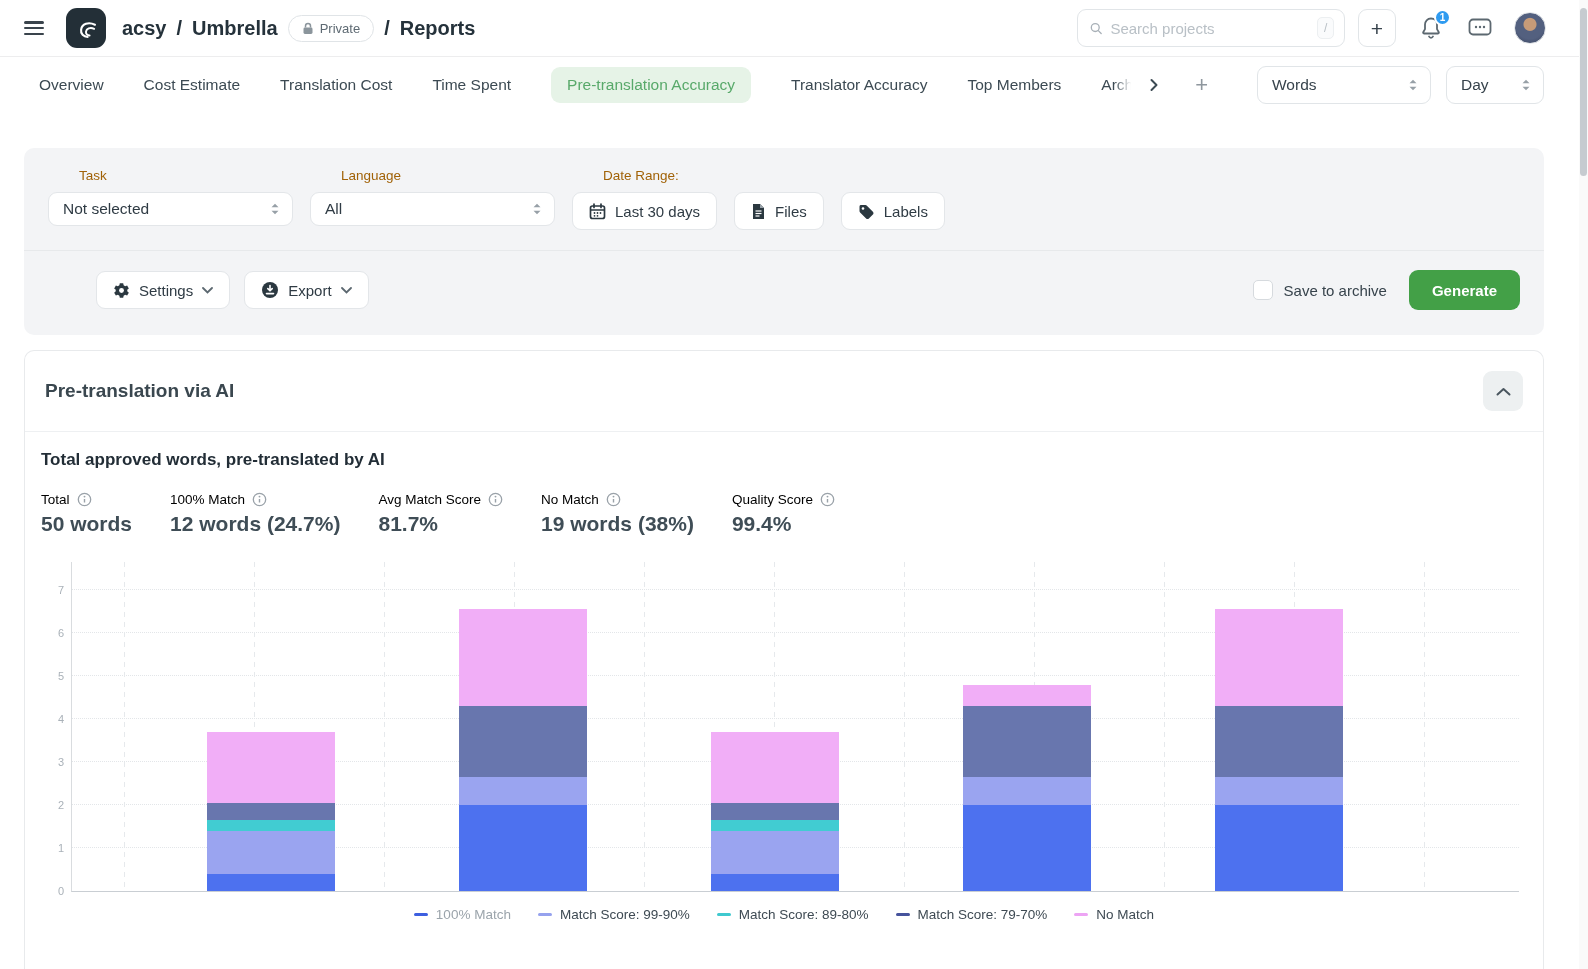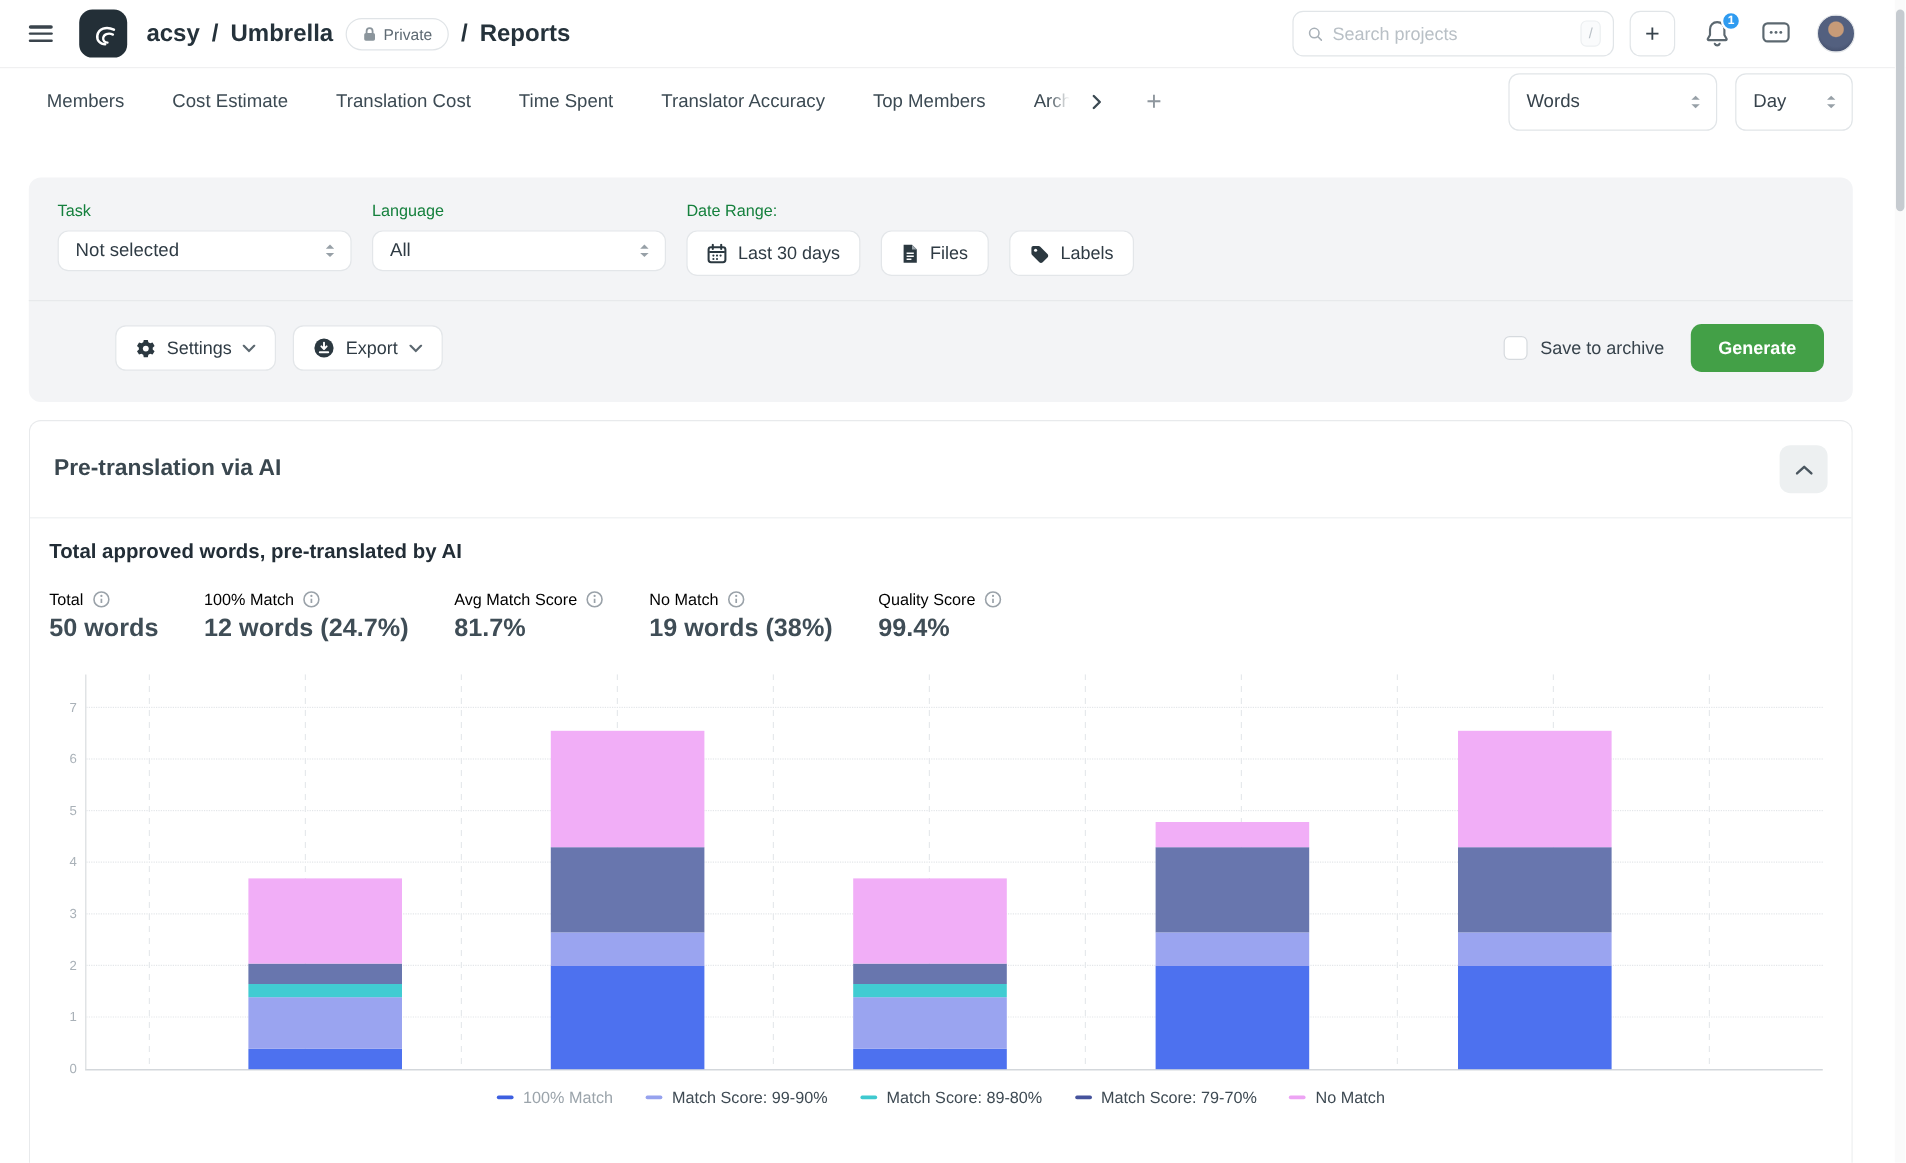--- a/index.html
+++ b/index.html
@@ -45,32 +45,32 @@
             align-items:center; padding:0 44px 0 39px; background:#fff; }
   .tab { background:none; border:none; font-size:15.5px; color:#3c4a53; cursor:pointer;
          padding:9px 0; margin-right:40px; font-family:"Liberation Sans", sans-serif; white-space:nowrap; }
   .tab.active { background:#e6f3e7; color:#58a96a; border-radius:9px; padding:9px 16px; }
   .tab.truncated { max-width:36px; overflow:hidden; margin-right:14px;
                    -webkit-mask-image:linear-gradient(90deg,#000 40%,transparent 95%);
                    mask-image:linear-gradient(90deg,#000 40%,transparent 95%); }
   .chev-btn { background:none; border:none; cursor:pointer; margin-right:34px; display:flex; align-items:center; }
   .addtab { background:none; border:none; font-size:22px; color:#8f979e; cursor:pointer; margin-right:10px; }
   .selects { margin-left:auto; display:flex; gap:15px; }
-  .select { height:48px; border:1px solid #e1e5e8; border-radius:9px; background:#fff; display:flex;
+  .select { height:38px; border:1px solid #e1e5e8; border-radius:9px; background:#fff; display:flex;
             align-items:center; justify-content:space-between; padding:0 12px 0 14px; font-size:15.5px;
             color:#37434c; cursor:pointer; }
   .select.w-words { width:174px; }
   .select.w-day { width:98px; }
 
   
   .filters { position:absolute; top:148px; left:24px; width:1520px; height:187px; background:#f3f4f6;
              border-radius:10px; padding:20px 24px 0; }
   .f-row1 { display:flex; gap:17px; }
   .f-group { display:flex; flex-direction:column; }
-  .f-label { font-size:13.5px; color:#15803d; margin-bottom:9px; }
+  .f-label { font-size:13.5px; color:#a16207; margin-bottom:9px;margin-left:31px; }
   .f-select { width:245px; height:34px; background:#fff; border:1px solid #e3e6e9; border-radius:9px;
               display:flex; align-items:center; justify-content:space-between; padding:0 12px 0 14px;
               font-size:15.5px; color:#2f3b44; cursor:pointer; }
   .btn { height:38px; background:#fff; border:1px solid #e3e6e9; border-radius:9px; display:inline-flex;
          align-items:center; gap:9px; padding:0 16px; font-size:15px; color:#2f3b44; cursor:pointer;
          font-family:"Liberation Sans", sans-serif; white-space:nowrap; }
   .f-buttons { display:flex; gap:17px; align-items:flex-end; }
   .f-divider { height:1px; background:#e7e9eb; margin:20px -24px 0; }
   .f-row2 { display:flex; align-items:center; margin-top:19px; }
   .checkbox { width:20px; height:20px; background:#fff; border:1px solid #d6dade; border-radius:5px;
@@ -167,24 +167,25 @@
         <rect x="1.5" y="2.5" width="21" height="15" rx="3.5" fill="none" stroke="#5c6870" stroke-width="1.8"></rect>
         <circle cx="8" cy="10" r="1.2" fill="#5c6870"></circle>
           <circle cx="12" cy="10" r="1.2" fill="#5c6870"></circle>
           <circle cx="16" cy="10" r="1.2" fill="#5c6870"></circle>
       </svg>
     </button>
     <div class="avatar"></div>
   </header>
 
   <nav class="tabbar">
-    <button class="tab">Members</button>
+    <button class="tab">Overview</button>
     <button class="tab">Cost Estimate</button>
     <button class="tab">Translation Cost</button>
     <button class="tab">Time Spent</button>
+    <button class="tab active">Pre-translation Accuracy</button>
     <button class="tab">Translator Accuracy</button>
     <button class="tab">Top Members</button>
     <button class="tab truncated">Arch</button>
     <button class="chev-btn">
       <svg width="14" height="14" viewBox="0 0 14 14">
         <path d="M4.5 2l5 5-5 5" fill="none" stroke="#3c4a53" stroke-width="2" stroke-linecap="round" stroke-linejoin="round"></path>
       </svg>
     </button>
     <button class="addtab">+</button>
     <div class="selects">

